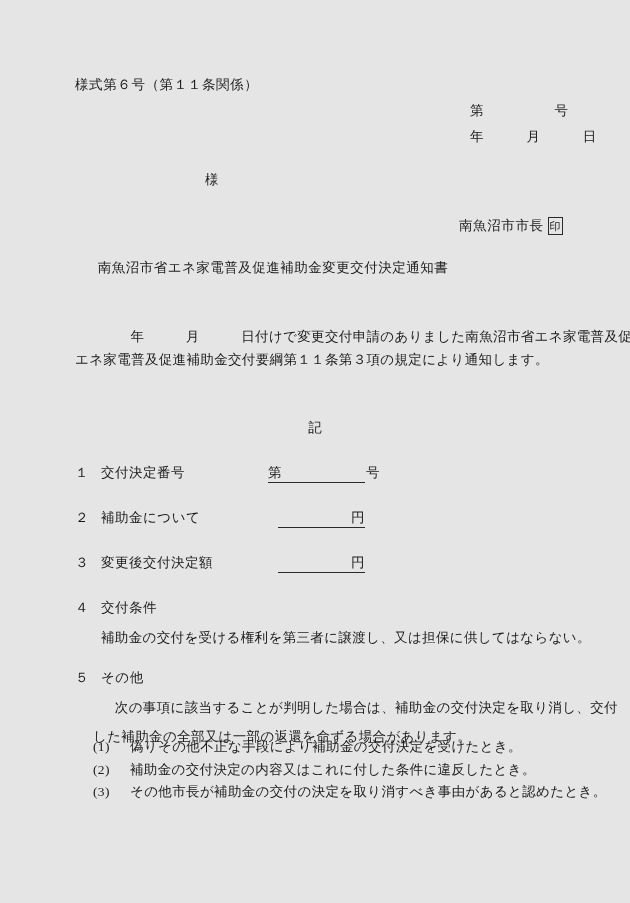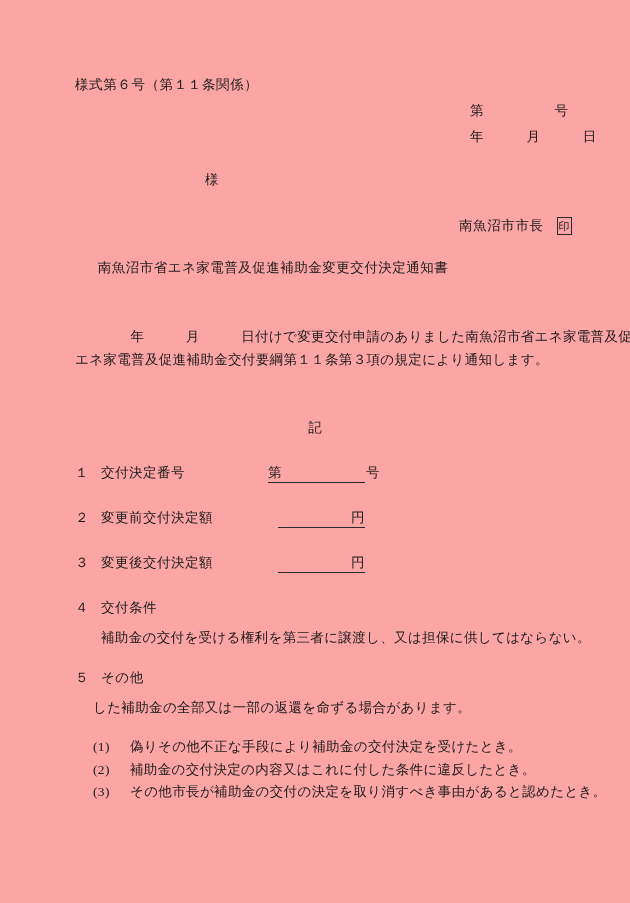--- a/index.html
+++ b/index.html
@@ -10,21 +10,21 @@
   }
   body {
     font-family: "Liberation Serif", "DejaVu Serif", serif;
     color: #1a1a1a;
     -webkit-font-smoothing: antialiased;
   }
   .page {
     position: relative;
     width: 630px;
     height: 903px;
-    background: #fca5a5;
+    background: #e5e5e5;
     overflow: hidden;
     font-size: 13px;
     line-height: 1;
   }
 
   
   .abs {
     position: absolute;
     white-space: pre;
   }
@@ -55,21 +55,21 @@
     font-size: 13.5px;
     letter-spacing: 0.6px;
   }
 
   
   .issuer-row {
     left: 459px;
     top: 217px;
     display: flex;
     align-items: center;
-    gap: 13px;
+    gap: 4px;
   }
   .issuer-name {
     font-size: 13.5px;
     letter-spacing: 0.6px;
   }
   .seal-box {
     display: inline-flex;
     align-items: center;
     justify-content: center;
     width: 15px;
@@ -203,21 +203,21 @@
     <div class="item-head">
       <span class="item-num">１</span>
       <span class="item-label">交付決定番号</span>
     </div>
     <span class="item-value v1">第　　　　　　号</span>
   </div>
 
   <div class="item" style="top:511px">
     <div class="item-head">
       <span class="item-num">２</span>
-      <span class="item-label">変更前交付決定額</span>
+      <span class="item-label">補助金について</span>
     </div>
     <span class="item-value v2">円</span>
   </div>
 
   <div class="item" style="top:556px">
     <div class="item-head">
       <span class="item-num">３</span>
       <span class="item-label">変更後交付決定額</span>
     </div>
     <span class="item-value v2">円</span>
@@ -229,20 +229,21 @@
       <span class="item-label">交付条件</span>
     </div>
     <div class="item-sub">補助金の交付を受ける権利を第三者に譲渡し、又は担保に供してはならない。</div>
   </div>
 
   <div class="item" style="top:671px">
     <div class="item-head">
       <span class="item-num">５</span>
       <span class="item-label">その他</span>
     </div>
+    <div class="item-sub">　次の事項に該当することが判明した場合は、補助金の交付決定を取り消し、交付</div>
     <div class="item-sub" style="padding-left:18px">した補助金の全部又は一部の返還を命ずる場合があります。</div>
   </div>
 
   <div class="sublist" style="top:740px">
     <div class="sub-item">
       <span class="sub-marker">(1)</span>
       <span>偽りその他不正な手段により補助金の交付決定を受けたとき。</span>
     </div>
     <div class="sub-item">
       <span class="sub-marker">(2)</span>

